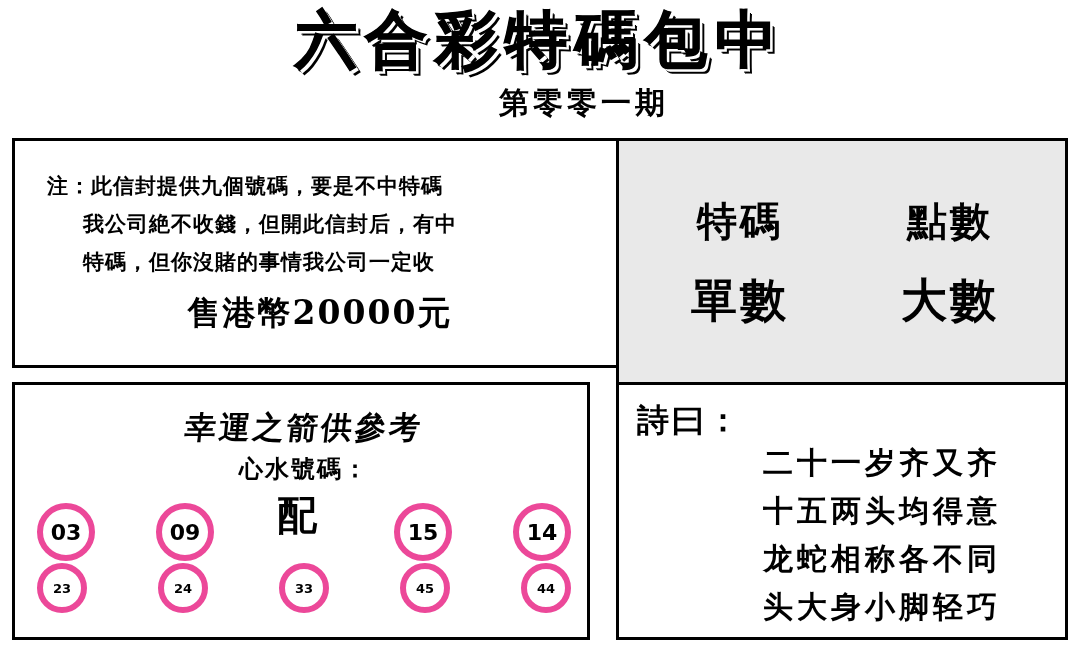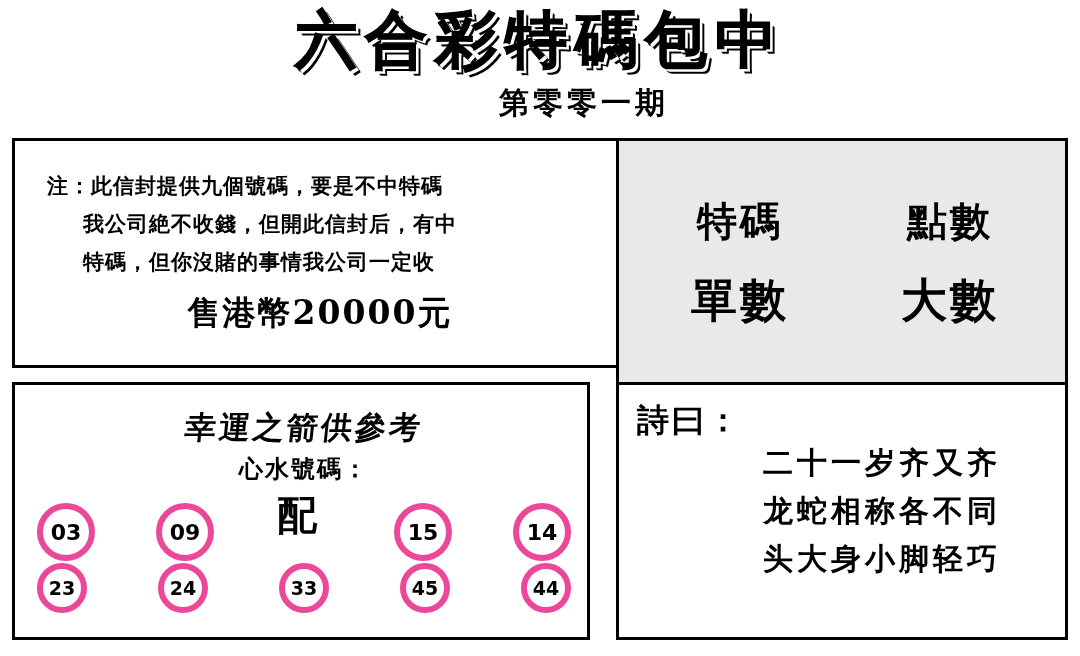--- a/index.html
+++ b/index.html
@@ -172,21 +172,21 @@
     background: #fff;
   }
   .ball.lg {
     width: 46px;
     height: 46px;
     font-size: 22px;
   }
   .ball.sm {
     width: 38px;
     height: 38px;
-    font-size: 19px;
+    font-size: 13px;
     text-align: right;
   }
   .ball.gap { visibility: hidden; }
 
   
   .poem-title {
     position: absolute;
     left: 18px;
     top: 14px;
     font-size: 32px;
@@ -254,18 +254,19 @@
       <div class="ball sm">33</div>
       <div class="ball sm">45</div>
       <div class="ball sm">44</div>
     </div>
   </div>
 
   <div class="box" id="box-poem">
     <div class="poem-title">詩曰：</div>
     <div class="poem-lines">
       <div class="pline">二十一岁齐又齐</div>
+      <div class="pline">十五两头均得意</div>
       <div class="pline">龙蛇相称各不同</div>
       <div class="pline">头大身小脚轻巧</div>
     </div>
   </div>
 
 </div>
 
 </body></html>

